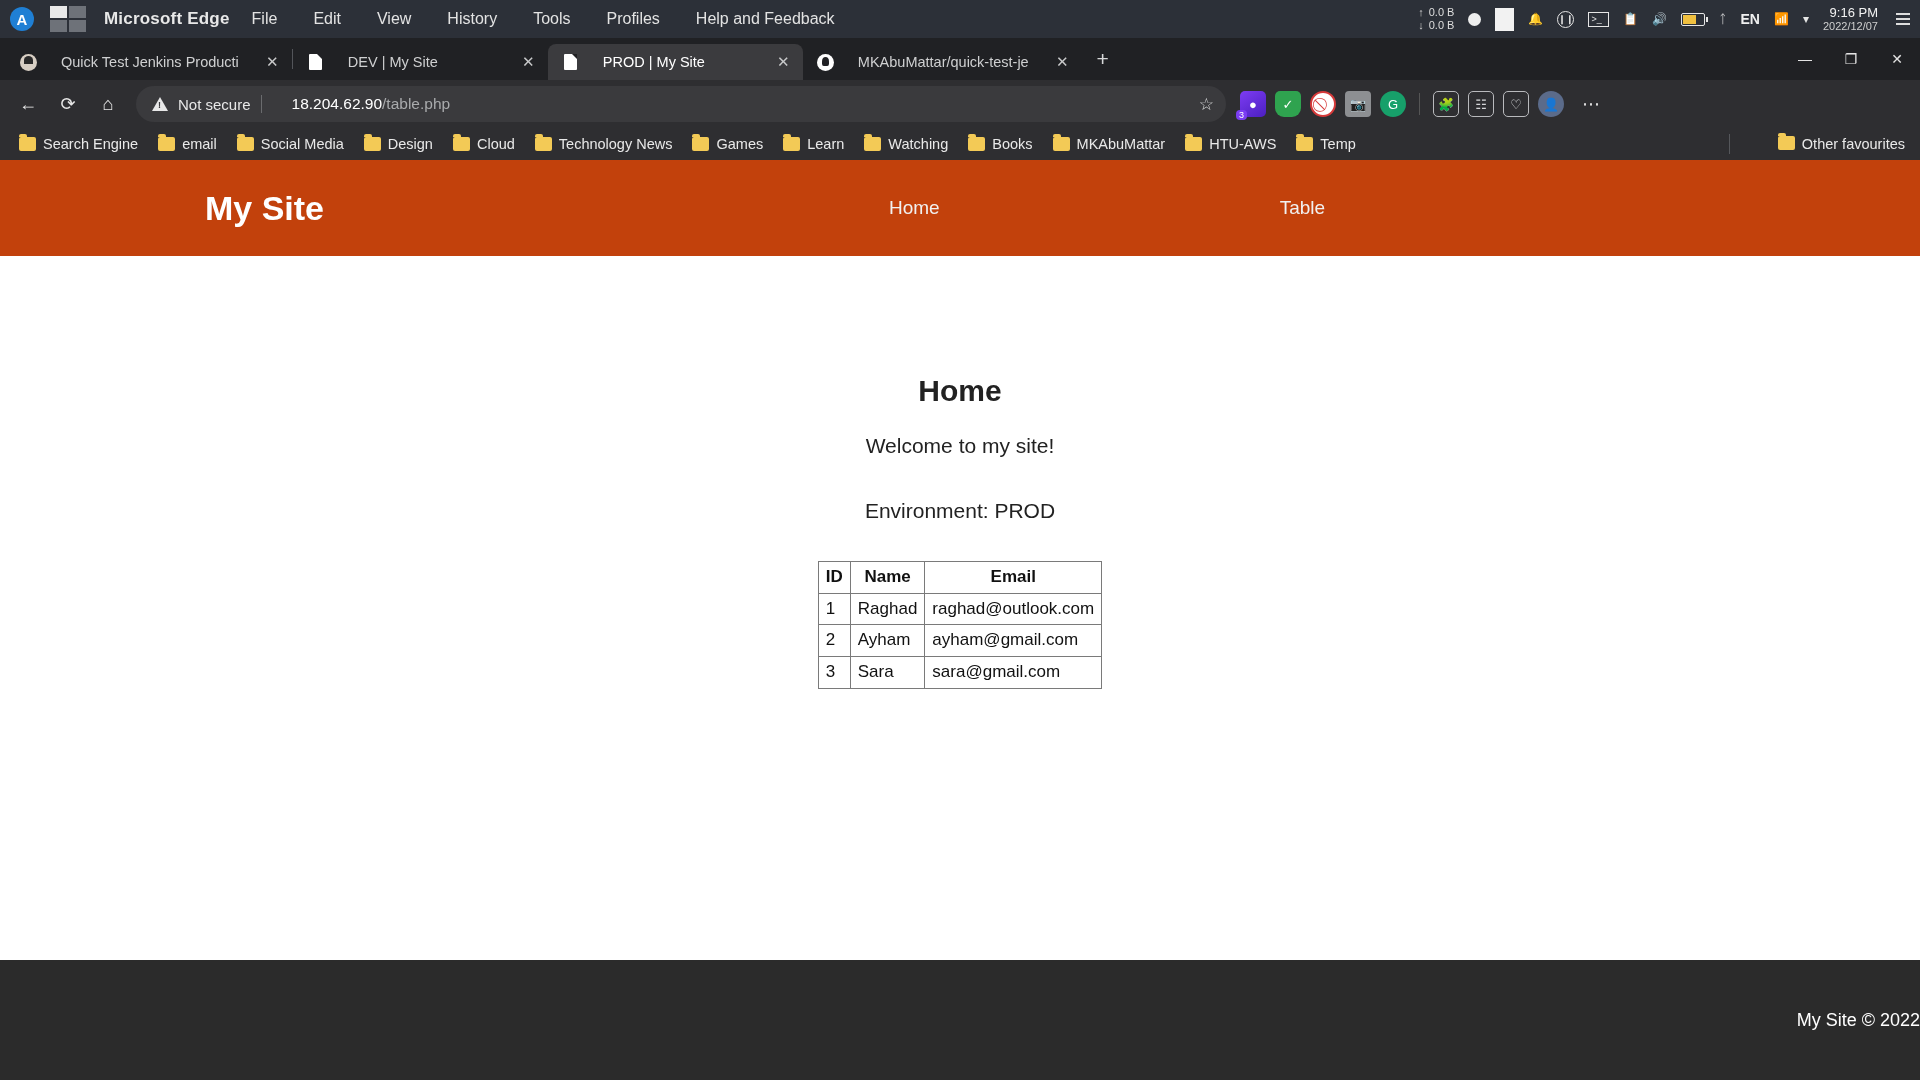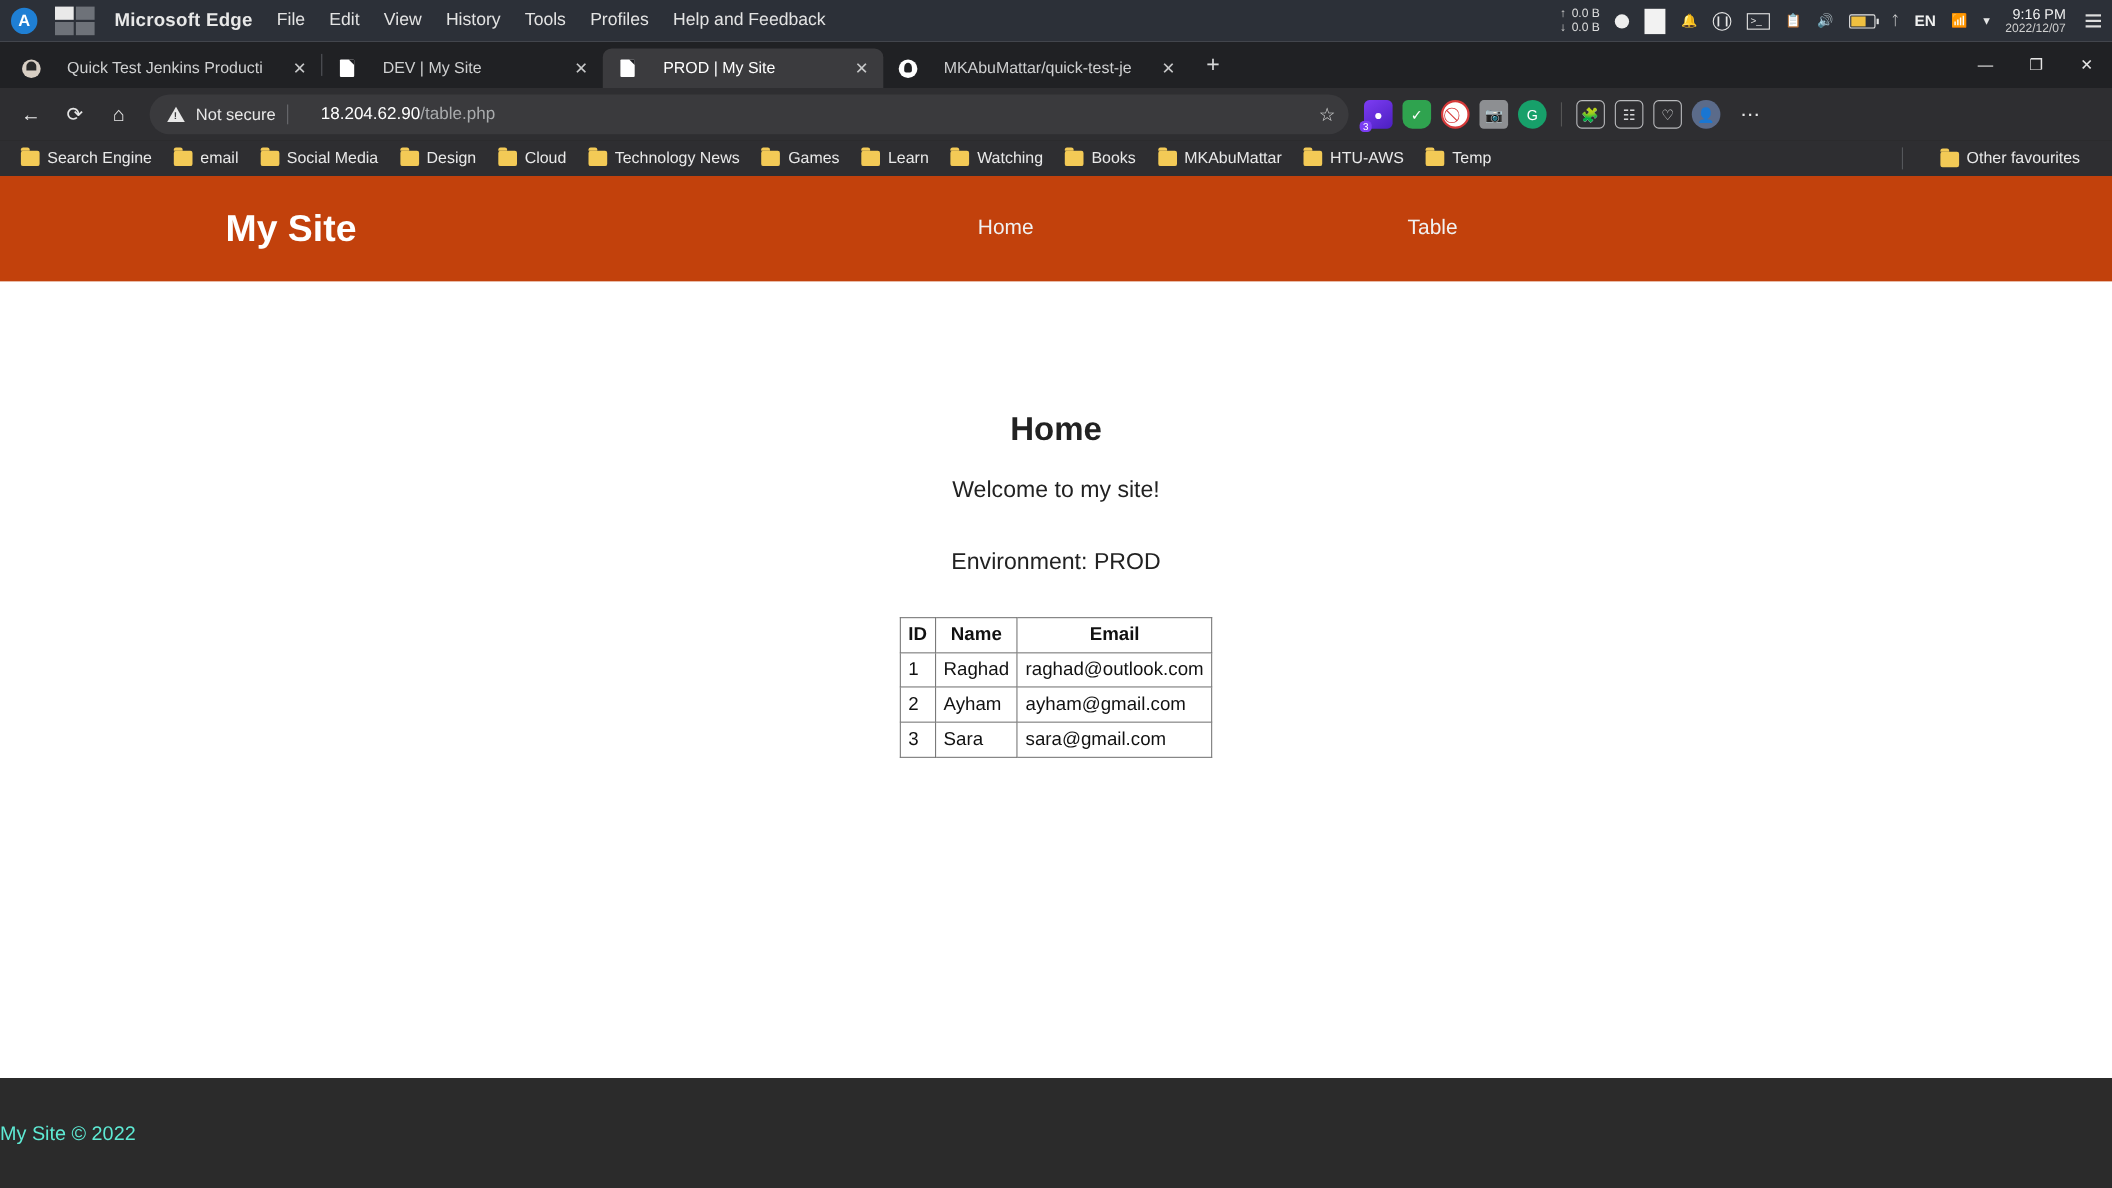--- a/index.html
+++ b/index.html
@@ -25,21 +25,21 @@
     color: #fff; font-size: 15px; font-weight: bold; margin-right: 16px;
   }
   .os-grid {
     width: 36px; height: 26px;
     display: grid; grid-template-columns: 1fr 1fr; grid-template-rows: 1fr 1fr;
     gap: 2px; margin-right: 18px;
   }
   .os-grid span { background: #6e7279; }
   .os-grid span.lit { background: #e9e9e9; }
   .os-appname { font-weight: bold; font-size: 17px; margin-right: 22px; letter-spacing: .2px;}
-  .os-menu { display: flex; gap: 22px; font-size: 16px; color: #e3e3e3; }
+  .os-menu { display: flex; gap: 36px; font-size: 16px; color: #e3e3e3; }
   .os-menu span { cursor: default; }
 
   .os-right {
     position: absolute; right: 6px; top: 0; height: 38px;
     display: flex; align-items: center; gap: 14px; font-size: 12px;
   }
   .net-stats { display: flex; align-items: center; gap: 5px; line-height: 1.15; }
   .net-arrows { display: flex; flex-direction: column; font-size: 11px; color: #cfcfcf; }
   .net-vals { display: flex; flex-direction: column; font-size: 11px; color: #dedede; }
   .tray-ico { display: flex; align-items: center; justify-content: center; color: #e6e6e6; }
@@ -130,21 +130,21 @@
 
   
   .bookmarks { height: 32px; background:#2e2e31; display:flex; align-items:center;
      padding: 0 10px; gap: 2px; font-size: 14.5px; color:#e9e9e9; position:relative;}
   .bm { display:flex; align-items:center; gap:7px; padding: 3px 9px; border-radius:5px; white-space:nowrap;}
   .folder {
     width: 17px; height: 14px; background:#f3ca56; border-radius: 2px; position:relative; flex:0 0 17px;
   }
   .folder::before{content:"";position:absolute;top:-3px;left:0;width:8px;height:3px;
      background:#f3ca56;border-radius:2px 2px 0 0;}
-  .bm-right { position:absolute; right: 20px; display:flex; align-items:flex-end; gap:7px; }
+  .bm-right { position:absolute; right: 6px; display:flex; align-items:flex-start; gap:7px; }
   .bm-divider { position:absolute; right: 190px; width:1px;height:20px;background:#55575b;}
 
   
   .page { height: calc(1080px - 38px - 42px - 48px - 32px); background:#fff;
      display:flex; flex-direction:column; overflow:hidden; position:relative;}
   .site-nav {
     background:#c2410c; height: 96px; display:flex; align-items:center; color:#fff;
   }
   .brand { font-size: 34px; font-weight: bold; margin-left: 205px; }
   .nav-links { flex:1 1 auto; display:flex; justify-content:center; gap: 0; }
@@ -164,22 +164,22 @@
   }
   table.data th, table.data td {
     border: 1.3px solid #7a7a7a; padding: 3px 7px; text-align: left; line-height: 1.45;
   }
   table.data th { text-align: center; font-weight: bold; }
   table.data td.c-id { min-width: 14px; }
   table.data td.c-name { min-width: 56px; }
   table.data td.c-email { min-width: 148px; }
 
   .site-footer {
-    background:#2b2b2b; color:#5eead4; height: 100px;
-    display:flex; align-items:center; justify-content:flex-start; font-size: 18px;
+    background:#2b2b2b; color:#ffffff; height: 120px;
+    display:flex; align-items:center; justify-content:flex-end; font-size: 18px;
   }
 </style>
 </head>
 <body>
 
 <div class="os-bar">
   <div class="os-left">
     <div class="os-logo">A</div>
     <div class="os-grid">
       <span class="lit"></span>

